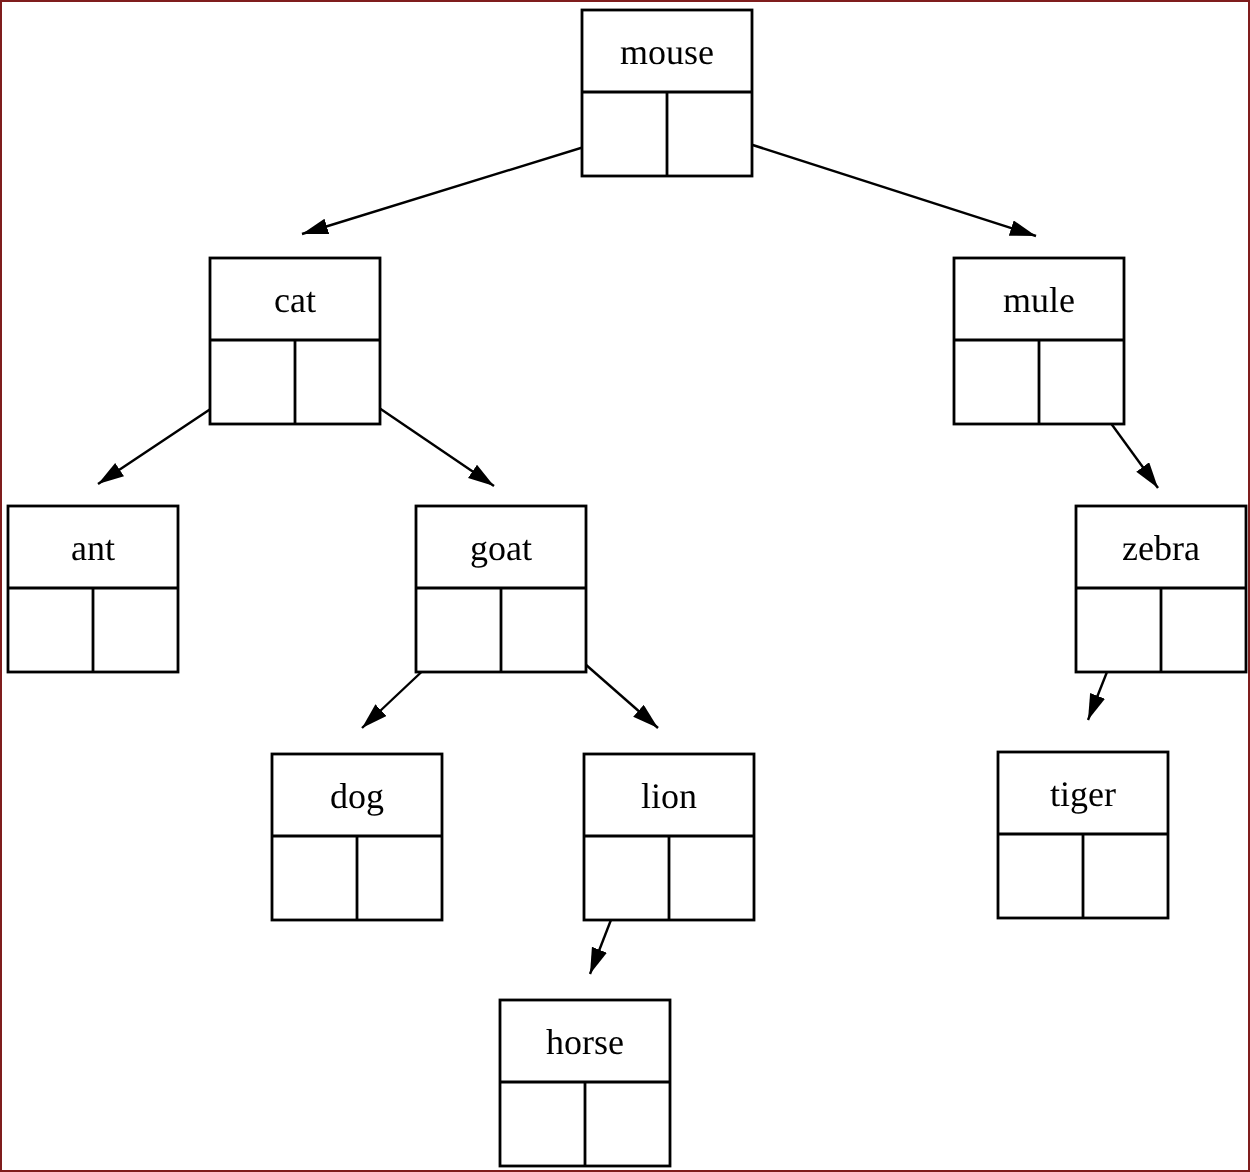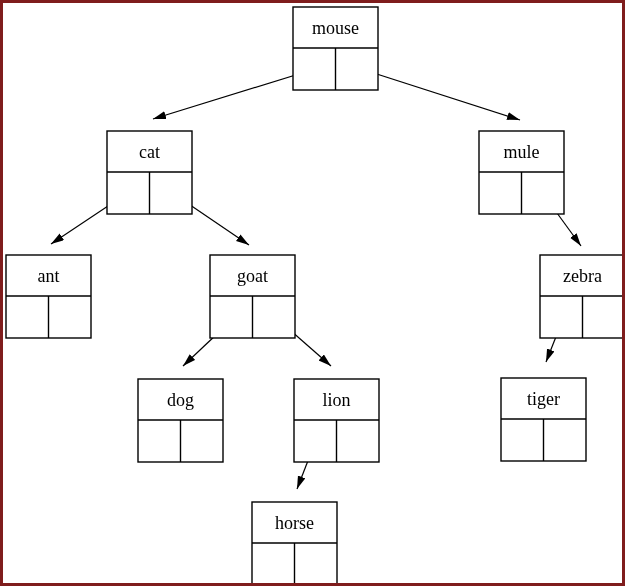--- a/index.html
+++ b/index.html
@@ -1,20 +1,20 @@
 <!DOCTYPE html>
 <html><head>
 <meta charset="utf-8">
 <style>
   html, body { margin: 0; padding: 0; background: #ffffff; }
   .page {
     width: 625px;
     height: 586px;
     box-sizing: border-box;
-    border: 3px solid #7f1d1d;
+    border: 1px solid #7f1d1d;
     background: #ffffff;
     position: relative;
     overflow: hidden;
   }
   svg { display: block; }
   svg text {
     font-family: "Liberation Serif", "DejaVu Serif", serif;
     font-size: 18px;
     fill: #000000;
   }

